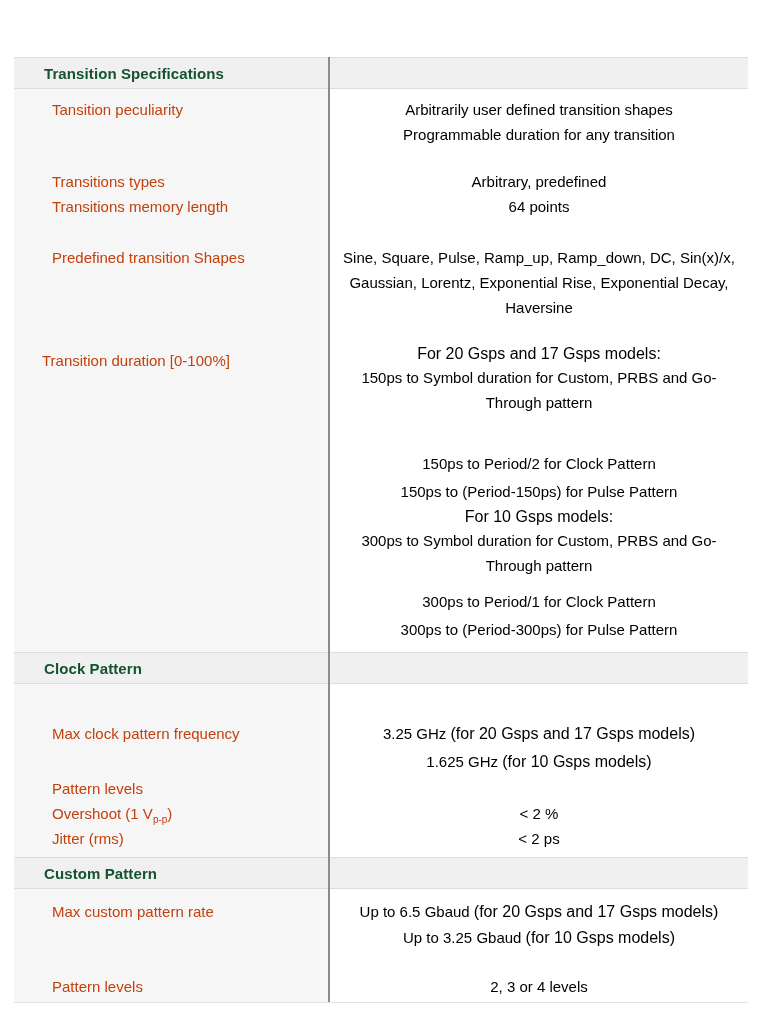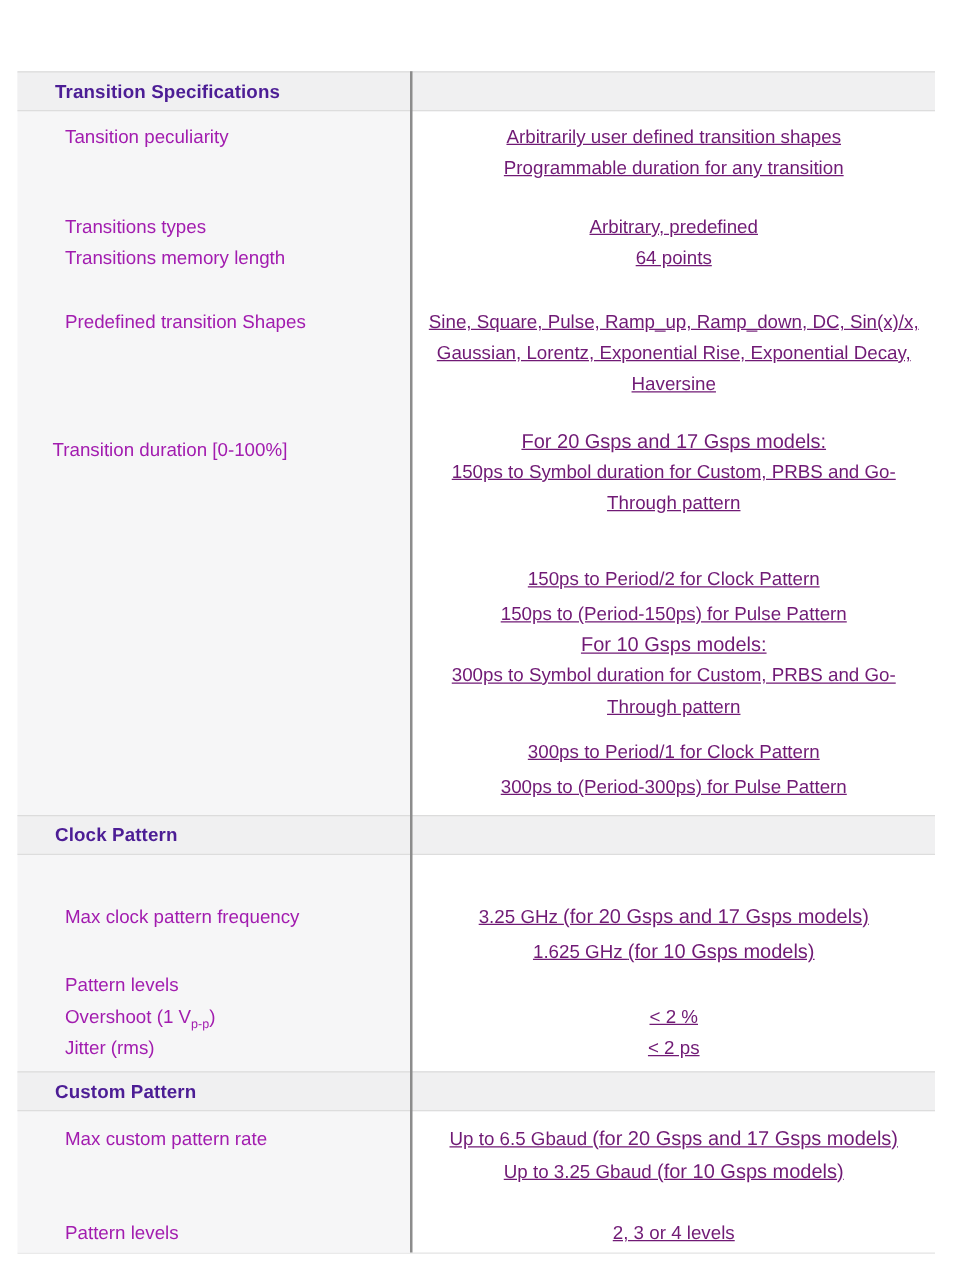--- a/index.html
+++ b/index.html
@@ -42,41 +42,40 @@
     background: #f0f0f1;
     border-top: 1px solid #dcdcdc;
     border-bottom: 1px solid #dddddd;
     height: 32px;
     display: flex;
     align-items: center;
     padding-left: 30px;
     box-sizing: border-box;
     font-size: 15px;
     font-weight: bold;
-    color: #4c1d95;
+    color: #14532d;
     letter-spacing: 0.1px;
   }
   .section-body { position: relative; z-index: 1; }
   .row { display: flex; align-items: flex-start; }
   .cell-label {
     width: 314px;
     box-sizing: border-box;
     padding-left: 38px;
     font-size: 15px;
     line-height: 25px;
-    color: #a21caf;
+    color: #c2410c;
   }
   .cell-value {
     width: 418px;
     margin-left: 2px;
     box-sizing: border-box;
     text-align: center;
     font-size: 15px;
-    color: #701a75;
-    text-decoration: underline;
+    color: #000000;
   }
   .vline { line-height: 25px; }
   .note { font-size: 16px; }
   sub.subscript { font-size: 10px; line-height: 0; }
 
   
   .s0-r0 { margin-top: 8px; }
   .s0-r1 { margin-top: 22px; }
   .s0-r3 { margin-top: 26px; }
   .s0-r4 { margin-top: 23px; }

